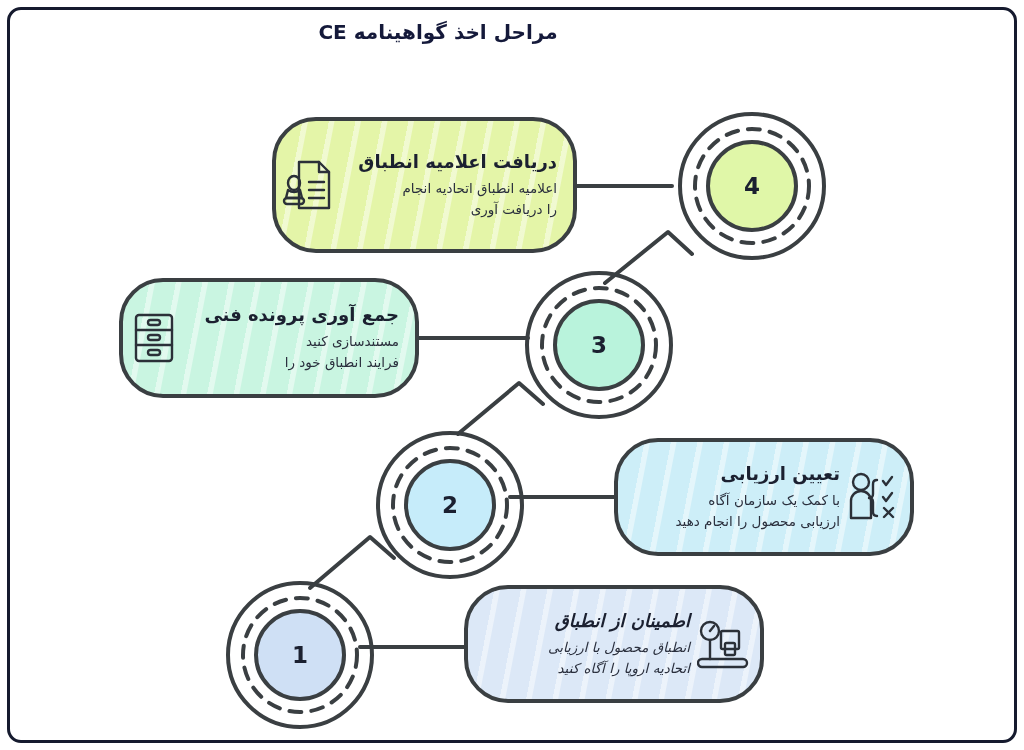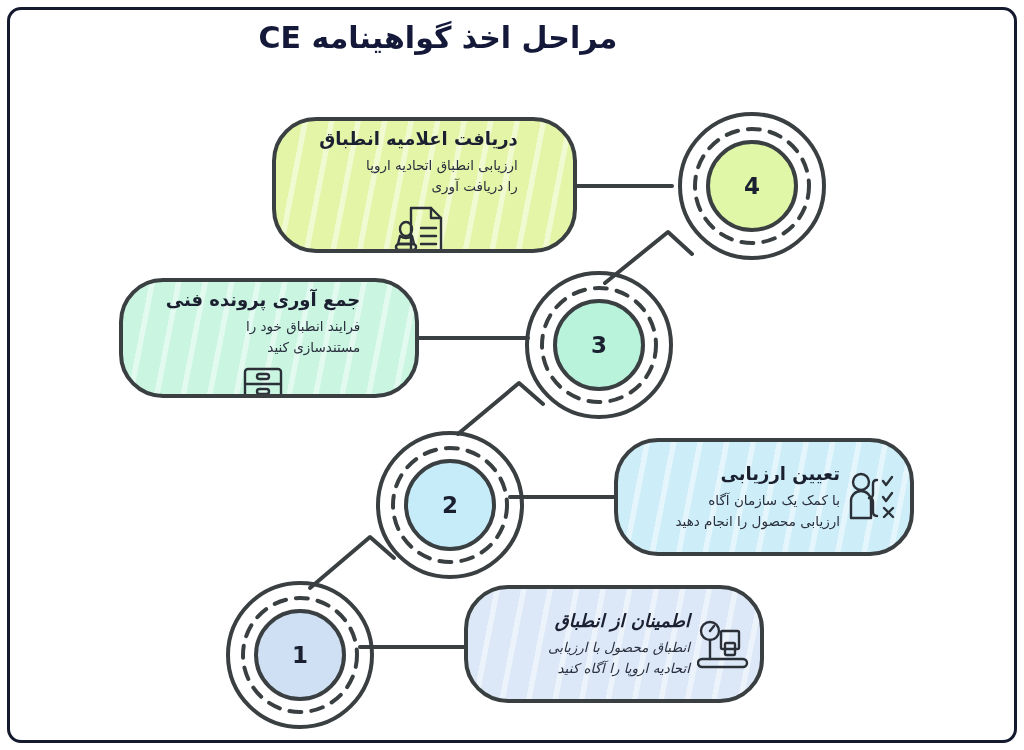--- a/index.html
+++ b/index.html
@@ -24,21 +24,21 @@
     border:3px solid #151a2e;
     border-radius:14px;
     pointer-events:none;
   }
 
   #title{
     position:absolute;
     left:0;top:20px;
     width:876px;
     text-align:center;
-    font-size:30px;
+    font-size:20px;
     font-weight:bold;
     color:#14193a;
     direction:rtl;
     letter-spacing:0px;
   }
 
   
   #wires{
     position:absolute;left:0;top:0;width:1024px;height:750px;
   }
@@ -60,21 +60,21 @@
         rgba(255,255,255,.85) 0px,
         rgba(255,255,255,.85) 5px,
         rgba(255,255,255,0) 6px,
         rgba(255,255,255,0) 26px);
     pointer-events:none;
   }
   .card .inner{
     position:relative;
     height:100%;
     display:flex;
-    flex-direction:column;
+    flex-direction:row;
     align-items:center;
     gap:6px;
     padding:6px 16px 6px 4px;
     box-sizing:border-box;
   }
   .card .txt{
     flex:1 1 auto;
     text-align:right;
     direction:rtl;
   }
@@ -140,21 +140,21 @@
 
       <path d="M360 647 H464"></path>
     </g>
   </svg>
 
   <div class="card" style="left:272px;top:117px;width:305px;height:136px;background:#e4f5a8;">
     <div class="stripes"></div>
     <div class="inner">
       <div class="txt">
         <div class="c-title">دریافت اعلامیه انطباق</div>
-        <div class="c-desc">ارزیابی انطباق اتحادیه اروپا</div>
+        <div class="c-desc">اعلامیه انطباق اتحادیه انجام</div>
         <div class="c-desc">را دریافت آوری</div>
       </div>
       <div class="ico">
         <svg width="52" height="54" viewBox="0 0 52 54" fill="none" stroke="#2b3038" stroke-width="2.4" stroke-linecap="round" stroke-linejoin="round">
           <path d="M18 4 H38 L48 14 V50 H18 Z"></path>
           <path d="M38 4 V14 H48"></path>
           <path d="M28 24 H43 M28 32 H43 M28 40 H43"></path>
           <ellipse cx="13" cy="25" rx="6" ry="7"></ellipse>
           <path d="M7 32 q6 4 12 0 l2 8 H5 Z"></path>
           <rect x="3" y="40" width="20" height="6" rx="3"></rect>
@@ -170,22 +170,22 @@
       <circle cx="80" cy="80" r="44" fill="#e0f7a8" stroke="#3a3f42" stroke-width="4"></circle>
     </svg>
     <div class="num">4</div>
   </div>
 
   <div class="card" style="left:119px;top:278px;width:300px;height:120px;background:#c9f5e1;">
     <div class="stripes"></div>
     <div class="inner">
       <div class="txt">
         <div class="c-title">جمع آوری پرونده فنی</div>
+        <div class="c-desc">مستندسازی کنید</div>
         <div class="c-desc">فرایند انطباق خود را</div>
-        <div class="c-desc">مستندسازی کنید</div>
       </div>
       <div class="ico">
         <svg width="48" height="54" viewBox="0 0 48 54" fill="none" stroke="#2b3038" stroke-width="2.4" stroke-linecap="round" stroke-linejoin="round">
           <rect x="6" y="4" width="36" height="46" rx="3"></rect>
           <path d="M6 19 H42 M6 34 H42"></path>
           <rect x="18" y="9" width="12" height="5" rx="2.5"></rect>
           <rect x="18" y="24" width="12" height="5" rx="2.5"></rect>
           <rect x="18" y="39" width="12" height="5" rx="2.5"></rect>
         </svg>
       </div>

